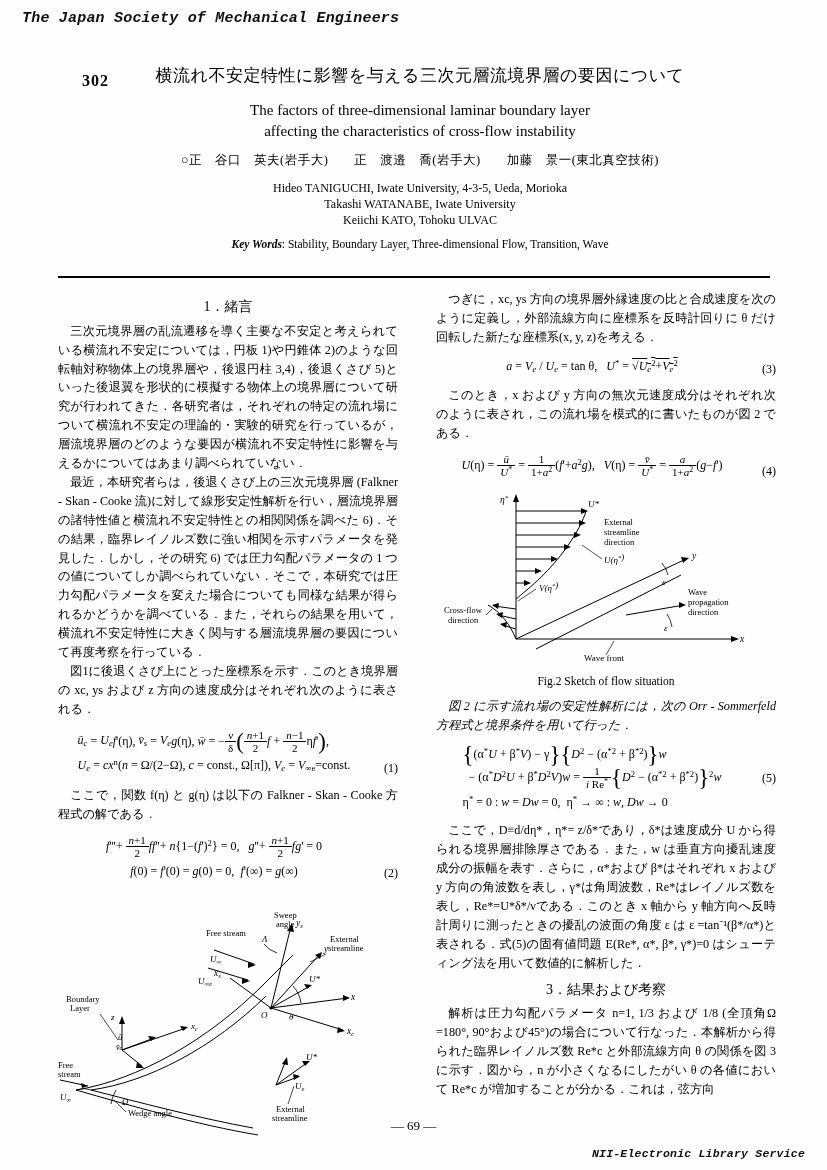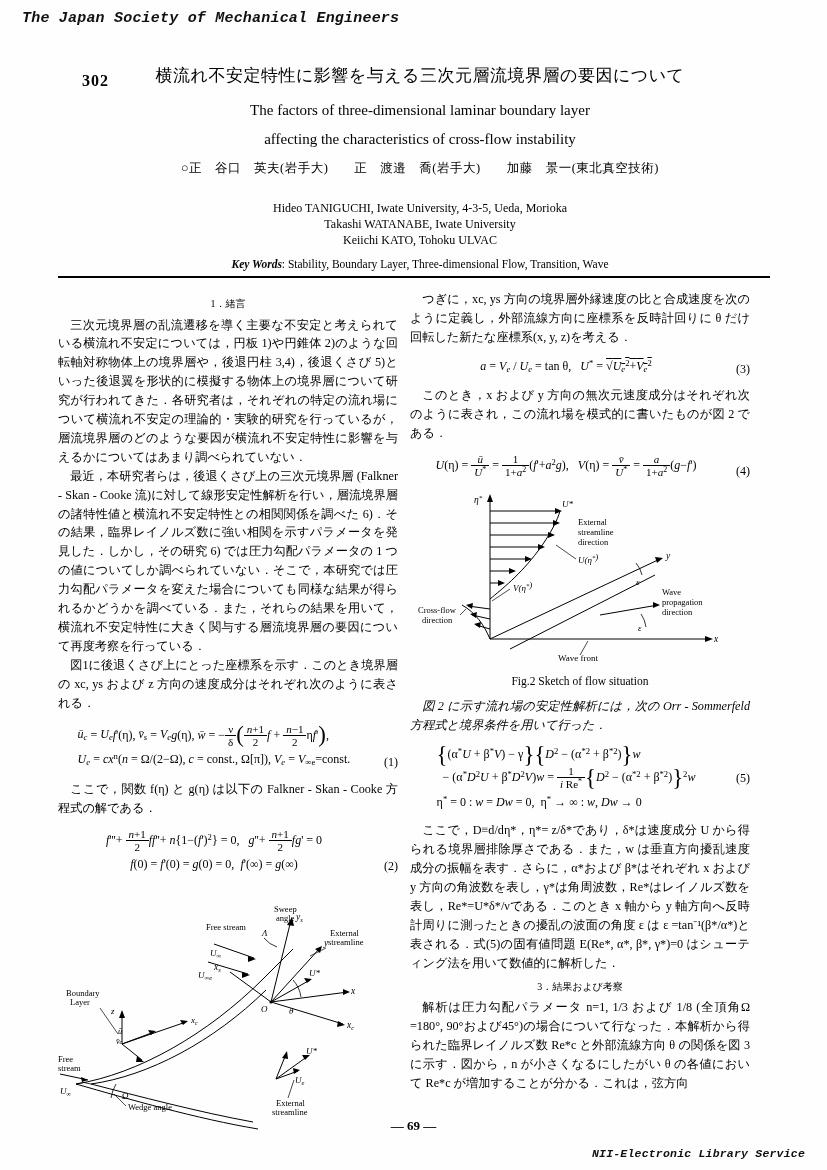--- a/index.html
+++ b/index.html
@@ -59,30 +59,30 @@
     width: 600px;
     text-align: center;
   }
   .title-ja {
     font-size: 17px;
     letter-spacing: 0.5px;
     margin-bottom: 15px;
   }
   .title-en1 {
     font-size: 15px;
-    margin-bottom: 12px;
+    margin-bottom: 4px;
   }
   .title-en2 {
     font-size: 15px;
     margin-bottom: 12px;
   }
   .authors-ja {
     font-size: 12.5px;
     letter-spacing: 0.5px;
-    margin-bottom: 24px;
+    margin-bottom: 12px;
   }
   .affil {
     font-size: 12px;
     margin: 0 0 1px 0;
     text-align: center;
   }
   .keywords {
     font-size: 11.5px;
     margin-top: 10px;
     text-align: center;
@@ -98,25 +98,25 @@
   }
   .col {
     position: absolute;
     top: 290px;
     width: 340px;
     font-size: 12.2px;
     line-height: 1.55;
     text-align: justify;
   }
   .col-left { left: 58px; }
-  .col-right { left: 410px; }
+  .col-right { left: 436px; }
   .sec-head {
     text-align: center;
     margin: 6px 0 4px 0;
-    font-size: 10px;
+    font-size: 14px;
   }
   p.body {
     margin: 0 0 0 0;
     text-indent: 1em;
   }
   .eq-block {
     position: relative;
     margin: 8px 0 8px 0;
     font-family: "Liberation Serif", serif;
     font-size: 12px;
@@ -158,21 +158,20 @@
     margin-top: 3px;
   }
   .figbox { position: relative; margin: 6px auto 0 auto; }
   .page-foot-num {
     position: absolute;
     bottom: 36px;
     left: 0;
     width: 827px;
     text-align: center;
     font-size: 13px;
-    font-weight: bold;
   }
   svg text {
     font-family: "Liberation Serif", serif;
   }
 </style>
 </head>
 <body>
 
 <div class="page">
 

